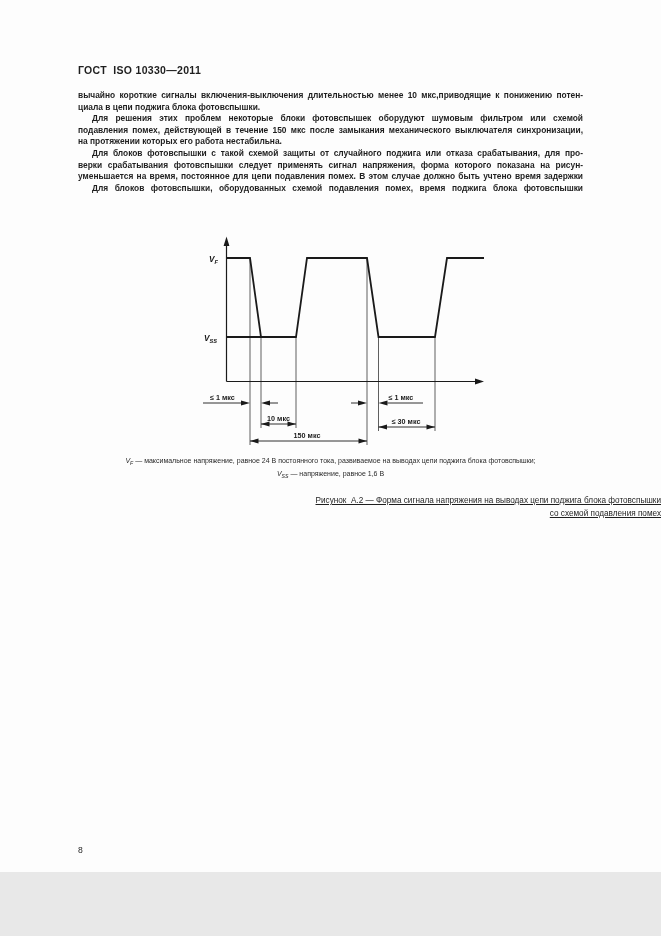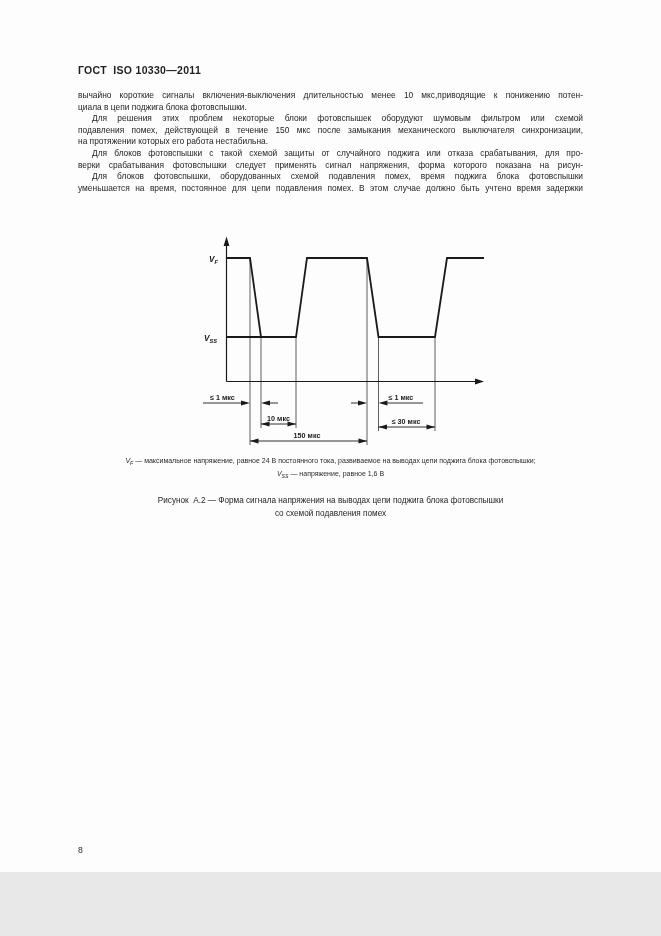--- a/index.html
+++ b/index.html
@@ -10,61 +10,61 @@
     overflow:hidden;
   }
   .header {
     position:absolute; left:78px; top:64px;
     font-size:10.5px; font-weight:bold; letter-spacing:.3px; white-space:pre;
   }
   .body-text {
     position:absolute; left:78px; top:90px; width:505px;
     font-size:8.4px; line-height:11.6px;
   }
-  .body-text div { white-space:nowrap; }
+  .body-text div { white-space:nowrap;font-weight:bold; }
   .jl { text-align:justify; text-align-last:justify; white-space:normal !important; }
   .ind { text-indent:14px; }
   .figure { position:absolute; left:195px; top:234px; width:300px; height:216px; }
   svg text { font-family:"Liberation Sans", sans-serif; fill:#1a1a1a; }
   .dim-label { font-size:7.2px; font-weight:bold; }
   .axis-label { font-size:8.2px; font-weight:bold; font-style:italic; }
   .sub-ts { font-size:5.6px; font-weight:bold; font-style:italic; }
   .legend {
     position:absolute; left:0; width:661px; text-align:center;
     font-size:7px; color:#2a2a2a;
   }
   .legend-vf { top:457px; }
   .legend-vss { top:470px; }
   .lsym { font-style:italic; }
   .lsub { font-style:italic; font-size:5.2px; position:relative; top:1.5px; }
   .caption {
-    position:absolute; left:0; width:661px; text-align:center;
-    font-size:8.2px; white-space:pre; color:#1e1e1e;
+    position:absolute; left:0; width:661px; text-align:right;
+    font-size:8.2px; white-space:pre; color:#1e1e1e;text-decoration:underline;
   }
   .caption-1 { top:496px; }
   .caption-2 { top:509px; }
   .pagenum { position:absolute; left:78px; top:845px; font-size:8.6px; }
 </style>
 </head>
 <body>
 
 <div class="page">
 
   <div class="header">ГОСТ  ISO 10330—2011</div>
 
   <div class="body-text">
     <div class="jl">вычайно короткие сигналы включения-выключения длительностью менее 10 мкс,приводящие к понижению потен-</div>
     <div>циала в цепи поджига блока фотовспышки.</div>
     <div class="jl ind">Для решения этих проблем некоторые блоки фотовспышек оборудуют шумовым фильтром или схемой</div>
     <div class="jl">подавления помех, действующей в течение 150 мкс после замыкания механического выключателя синхронизации,</div>
     <div>на протяжении которых его работа нестабильна.</div>
     <div class="jl ind">Для блоков фотовспышки с такой схемой защиты от случайного поджига или отказа срабатывания, для про-</div>
     <div class="jl">верки срабатывания фотовспышки следует применять сигнал напряжения, форма которого показана на рисун-</div>
+    <div class="jl">уменьшается на время, постоянное для цепи подавления помех. В этом случае должно быть учтено время задержки</div>
     <div class="jl ind">Для блоков фотовспышки, оборудованных схемой подавления помех, время поджига блока фотовспышки</div>
-    <div class="jl">уменьшается на время, постоянное для цепи подавления помех. В этом случае должно быть учтено время задержки</div>
   </div>
 
   <div class="figure">
     <svg width="300" height="216" viewBox="0 0 300 216">
 
       <g stroke="#1a1a1a" stroke-width="1.2">
         <line x1="31.5" y1="147.5" x2="31.5" y2="10"></line>
         <line x1="31.5" y1="147.5" x2="281" y2="147.5"></line>
       </g>
       <polygon points="31.5,2.5 28.6,12 34.4,12" fill="#1a1a1a"></polygon>

